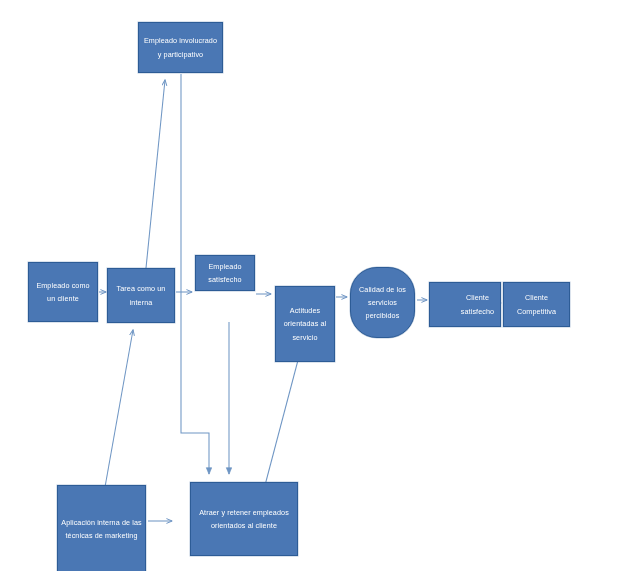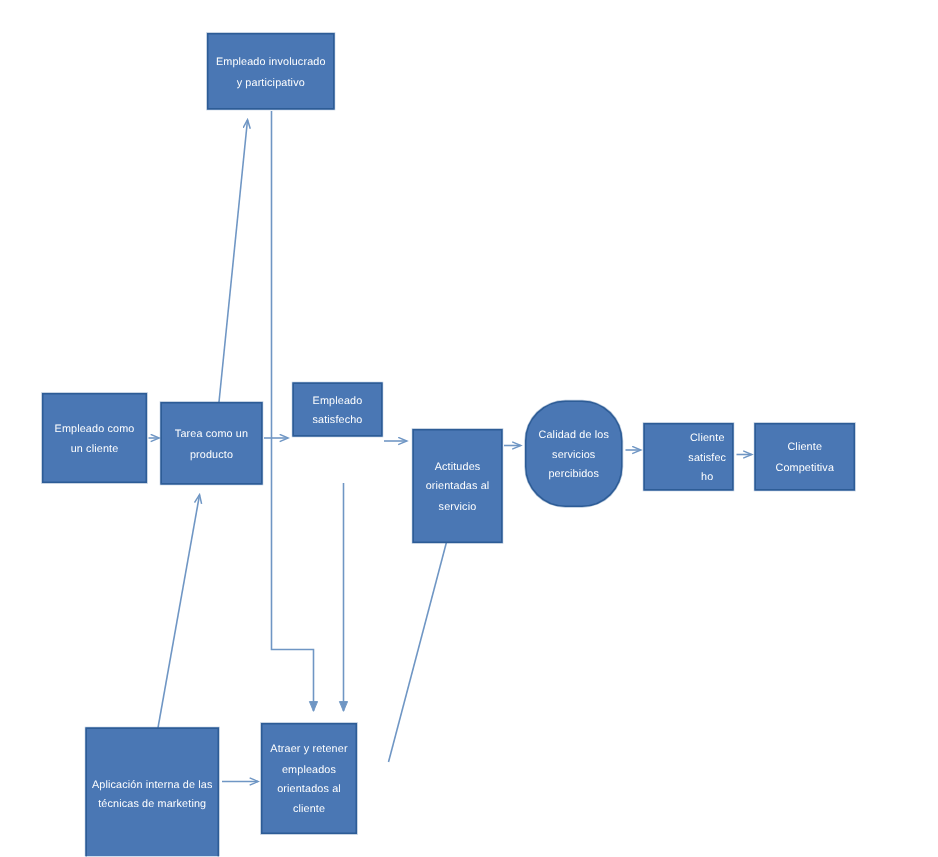--- a/index.html
+++ b/index.html
@@ -86,44 +86,44 @@
 
   <div class="node" style="left:28px; top:262px; width:70px; height:60px;">
     <span>Empleado como un cliente</span>
   </div>
 
   <div class="node" style="left:138px; top:22px; width:85px; height:51px;">
     <span>Empleado involucrado y participativo</span>
   </div>
 
   <div class="node" style="left:107px; top:268px; width:68px; height:55px;">
-    <span>Tarea como un producto</span>
+    <span>Tarea como un interna</span>
   </div>
 
   <div class="node" style="left:195px; top:255px; width:60px; height:36px;">
     <span>Empleado satisfecho</span>
   </div>
 
   <div class="node" style="left:275px; top:264px; width:60px; height:76px;margin-top:22px;">
     <span>Actitudes orientadas al servicio</span>
   </div>
 
   <div class="node" style="left:350px; top:267px; width:65px; height:71px;border-radius:27px;">
     <span>Calidad de los servicios percibidos</span>
   </div>
 
-  <div class="node" style="left:429px; top:282px; width:60px; height:45px;padding-left:28px;">
+  <div class="node" style="left:429px; top:282px; width:72px; height:45px;padding-left:28px;">
     <span>Cliente satisfecho</span>
   </div>
 
   <div class="node" style="left:503px; top:282px; width:67px; height:45px;">
     <span>Cliente Competitiva</span>
   </div>
 
   <div class="node" style="left:57px; top:485px; width:89px; height:88px;">
     <span>Aplicación interna de las técnicas de marketing</span>
   </div>
 
-  <div class="node" style="left:174px; top:482px; width:64px; height:74px;">
+  <div class="node" style="left:190px; top:482px; width:108px; height:74px;">
     <span>Atraer y retener empleados orientados al cliente</span>
   </div>
 
 </div>
 
 </body></html>

